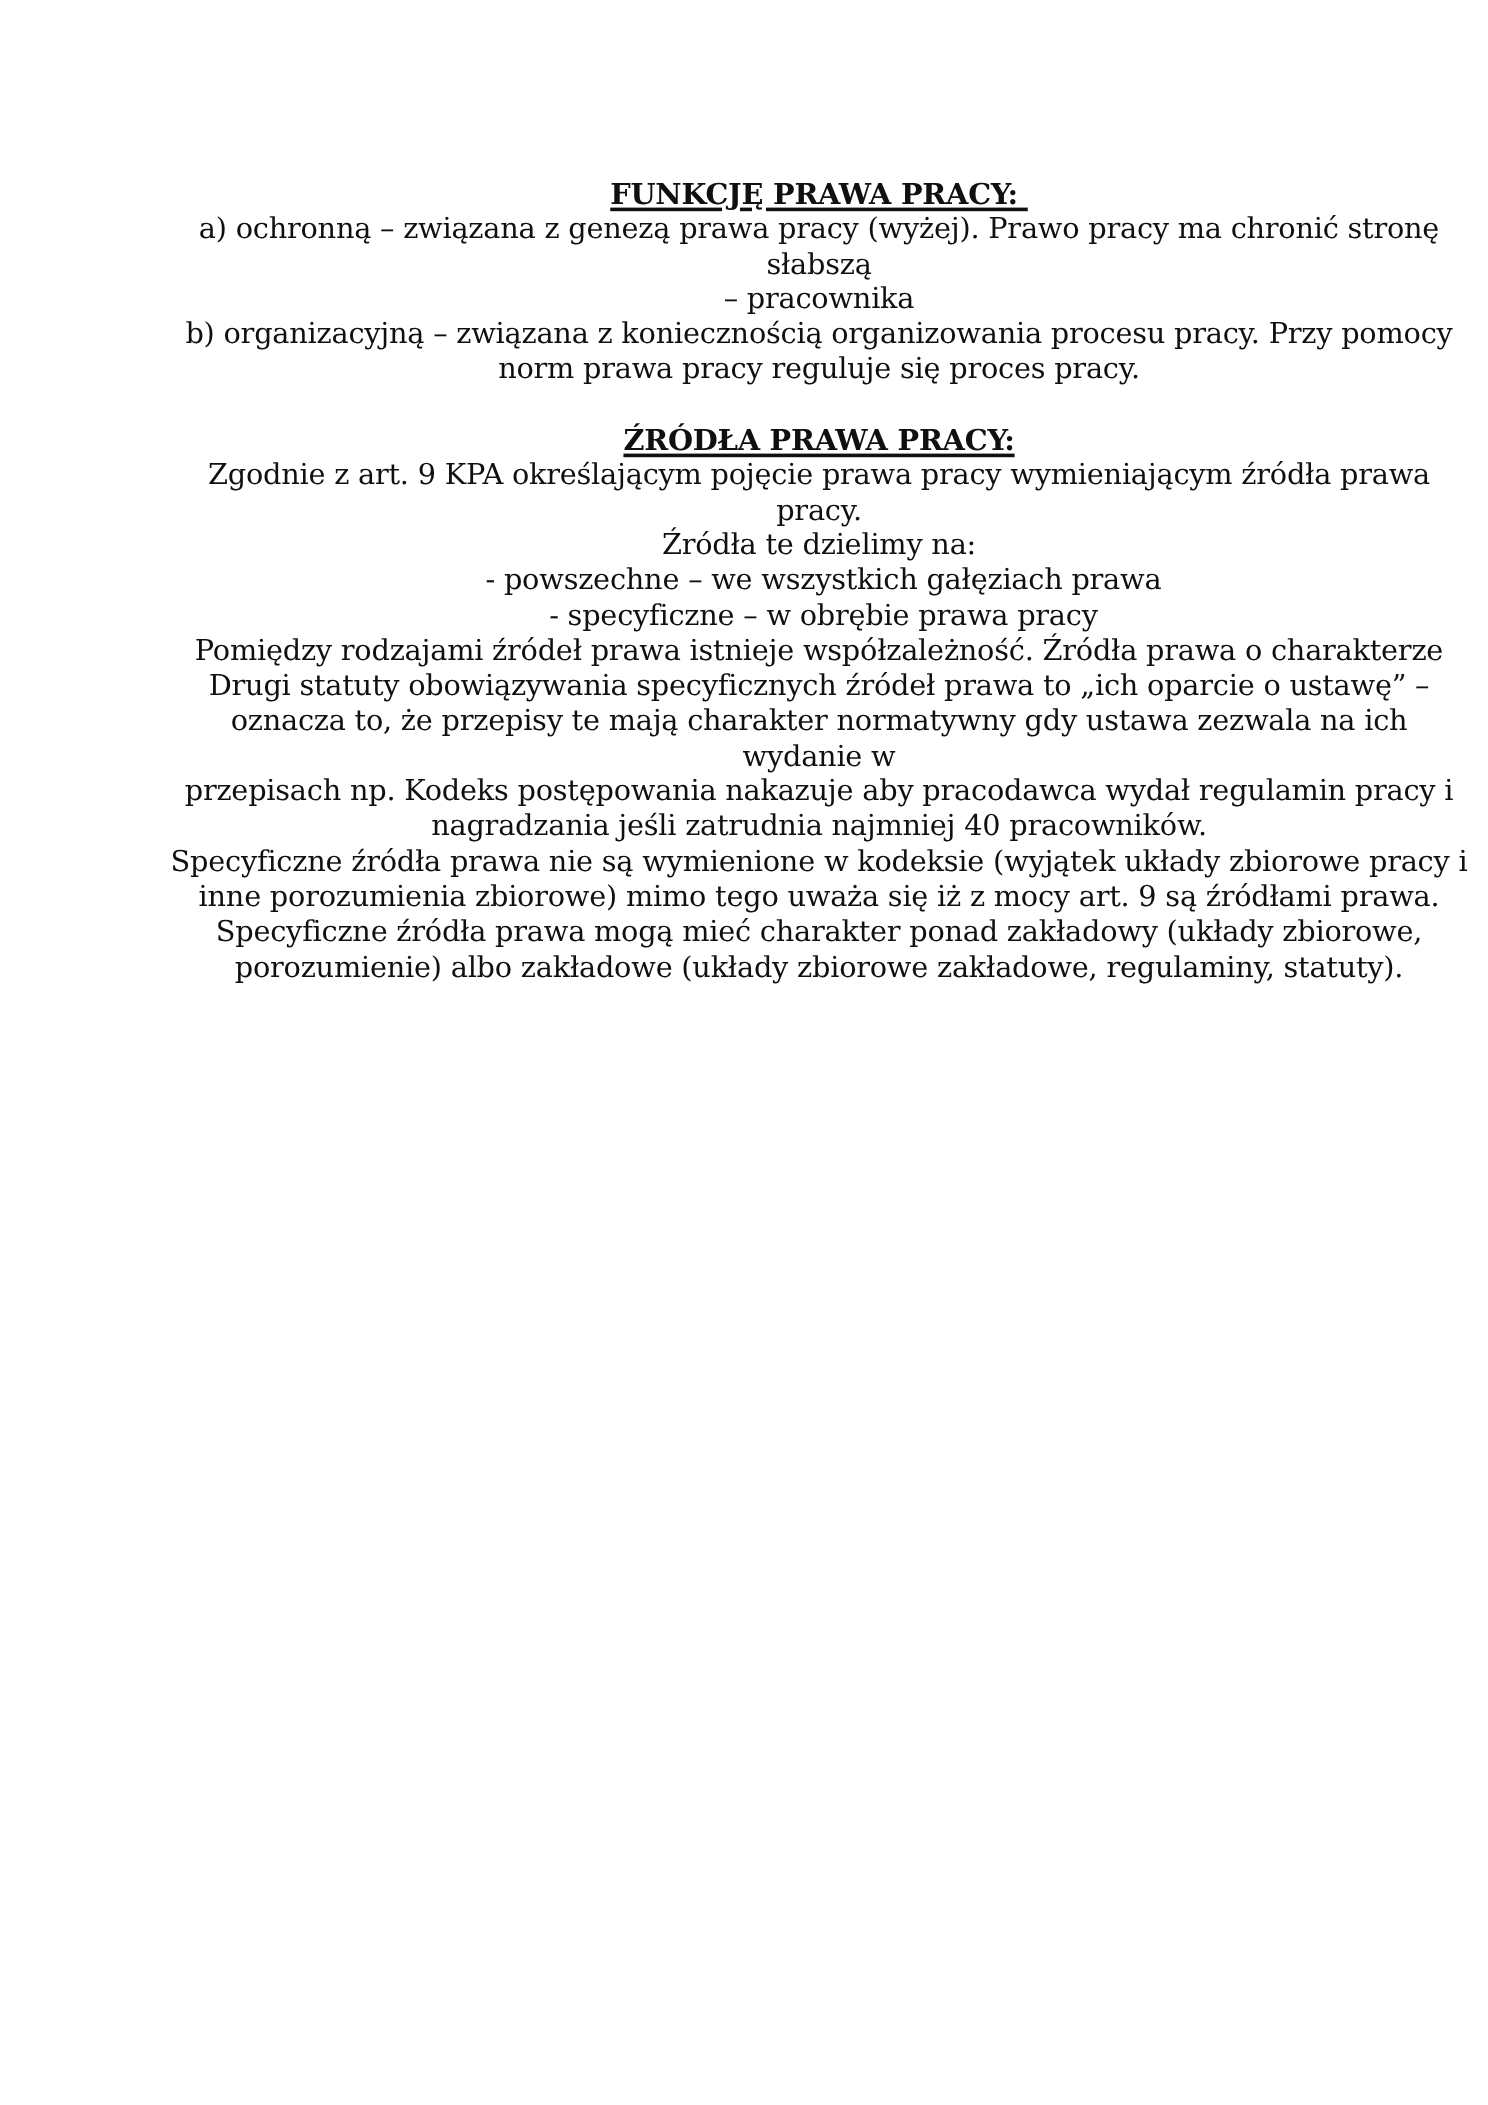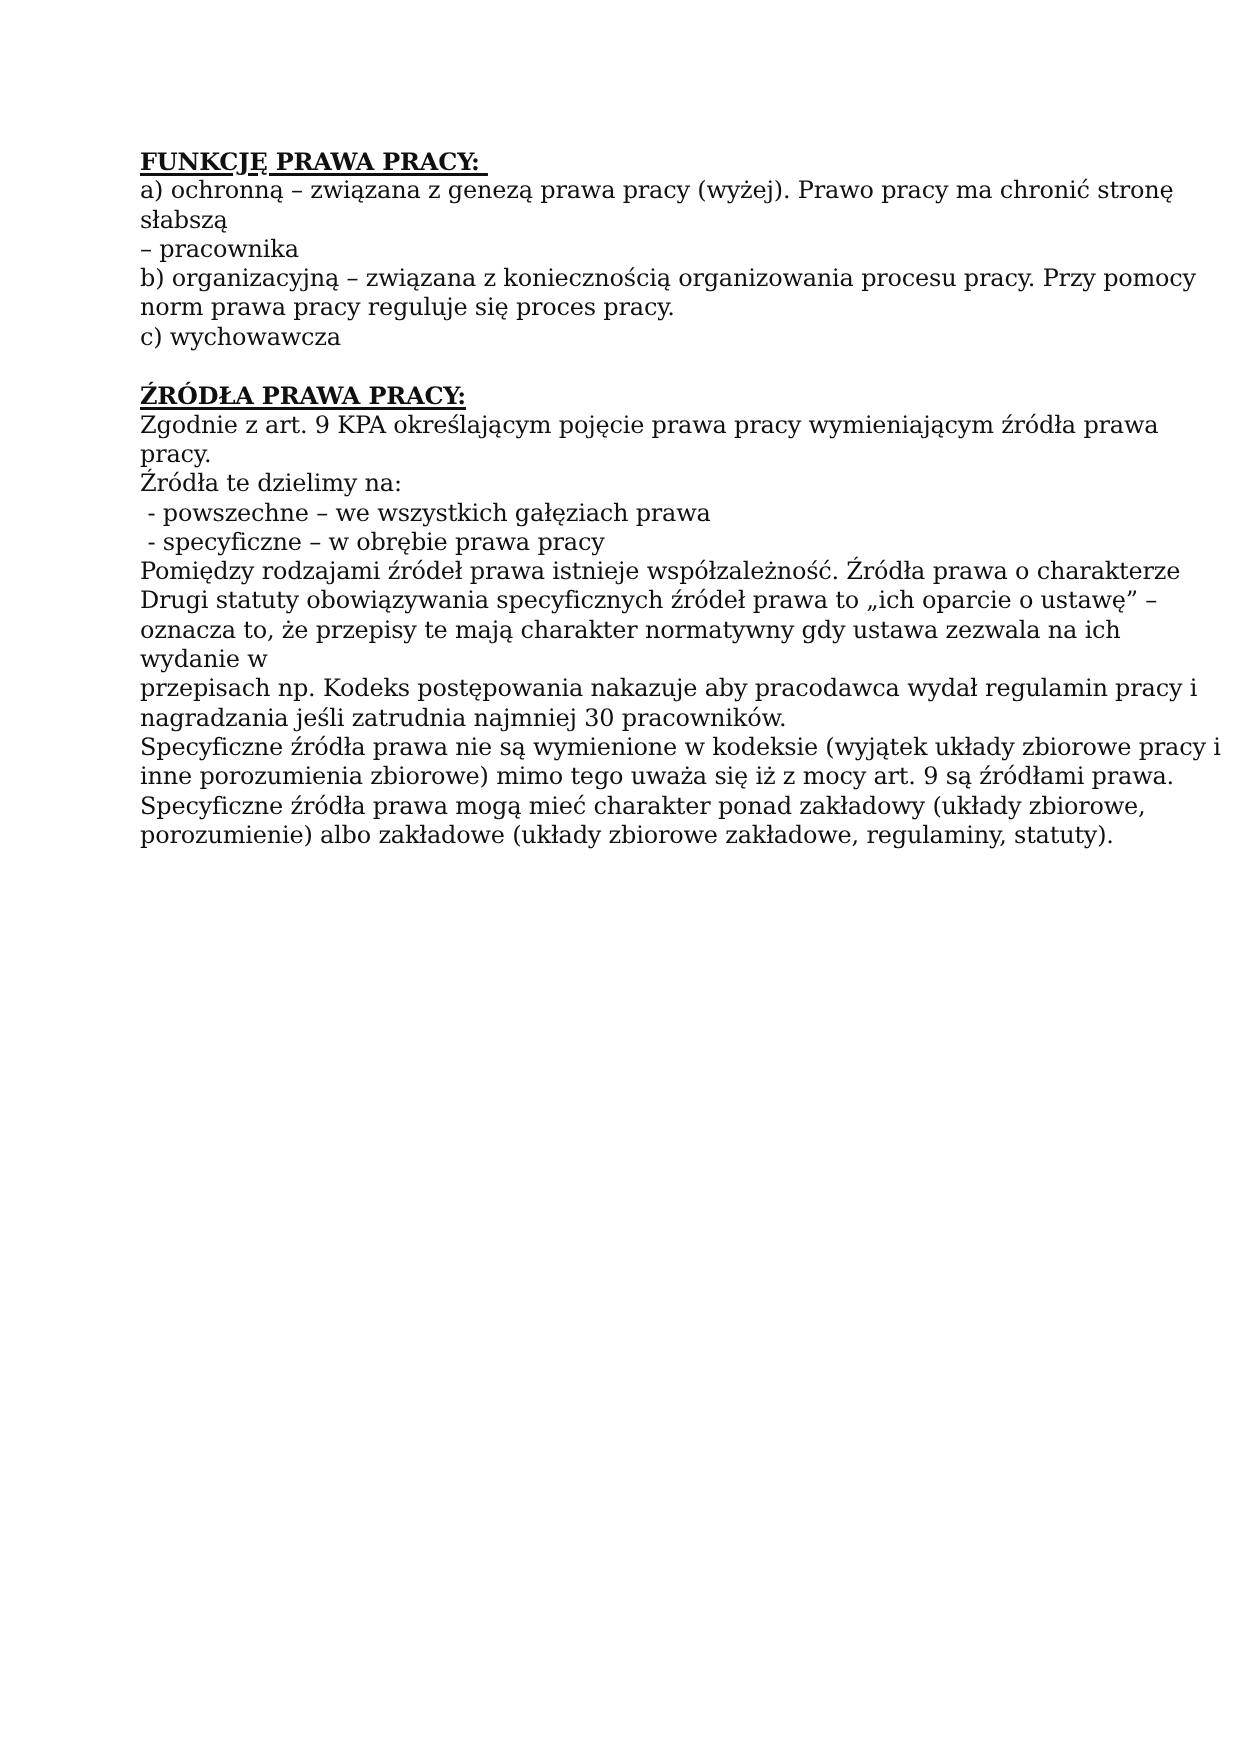--- a/index.html
+++ b/index.html
@@ -4,20 +4,21 @@
 <style>
   html, body { margin: 0; padding: 0; }
   .page {
     position: relative;
     width: 1240px;
     height: 1754px;
     background: #ffffff;
     overflow: hidden;
     font-family: "DejaVu Serif", "Liberation Serif", serif;
     color: #101010;
+    text-align: center;
   }
   .doc {
     position: absolute;
     left: 140px;
     top: 147px;
     width: 1085px;
     font-size: 24px;
     line-height: 29.3px;
     letter-spacing: -0.2px;
     text-rendering: geometricPrecision;
@@ -40,33 +41,32 @@
 <body>
 
 <div class="page">
   <div class="doc">
 
     <div class="heading">FUNKCJĘ PRAWA PRACY: </div>
     <div class="line">a) ochronną – związana z genezą prawa pracy (wyżej). Prawo pracy ma chronić stronę słabszą</div>
     <div class="line">– pracownika</div>
     <div class="line">b) organizacyjną – związana z koniecznością organizowania procesu pracy. Przy pomocy</div>
     <div class="line">norm prawa pracy reguluje się proces pracy.</div>
-    <div class="line">c) wychowawcza</div>
 
     <div class="spacer"></div>
 
     <div class="heading">ŹRÓDŁA PRAWA PRACY:</div>
     <div class="line">Zgodnie z art. 9 KPA określającym pojęcie prawa pracy wymieniającym źródła prawa pracy.</div>
     <div class="line">Źródła te dzielimy na:</div>
     <div class="line"> - powszechne – we wszystkich gałęziach prawa</div>
     <div class="line"> - specyficzne – w obrębie prawa pracy</div>
     <div class="line">Pomiędzy rodzajami źródeł prawa istnieje współzależność. Źródła prawa o charakterze</div>
     <div class="line">Drugi statuty obowiązywania specyficznych źródeł prawa to „ich oparcie o ustawę” –</div>
     <div class="line">oznacza to, że przepisy te mają charakter normatywny gdy ustawa zezwala na ich wydanie w</div>
     <div class="line">przepisach np. Kodeks postępowania nakazuje aby pracodawca wydał regulamin pracy i</div>
-    <div class="line">nagradzania jeśli zatrudnia najmniej 30 pracowników.</div>
+    <div class="line">nagradzania jeśli zatrudnia najmniej 40 pracowników.</div>
     <div class="line">Specyficzne źródła prawa nie są wymienione w kodeksie (wyjątek układy zbiorowe pracy i</div>
     <div class="line">inne porozumienia zbiorowe) mimo tego uważa się iż z mocy art. 9 są źródłami prawa.</div>
     <div class="line">Specyficzne źródła prawa mogą mieć charakter ponad zakładowy (układy zbiorowe,</div>
     <div class="line">porozumienie) albo zakładowe (układy zbiorowe zakładowe, regulaminy, statuty).</div>
 
   </div>
 </div>
 
 </body></html>

